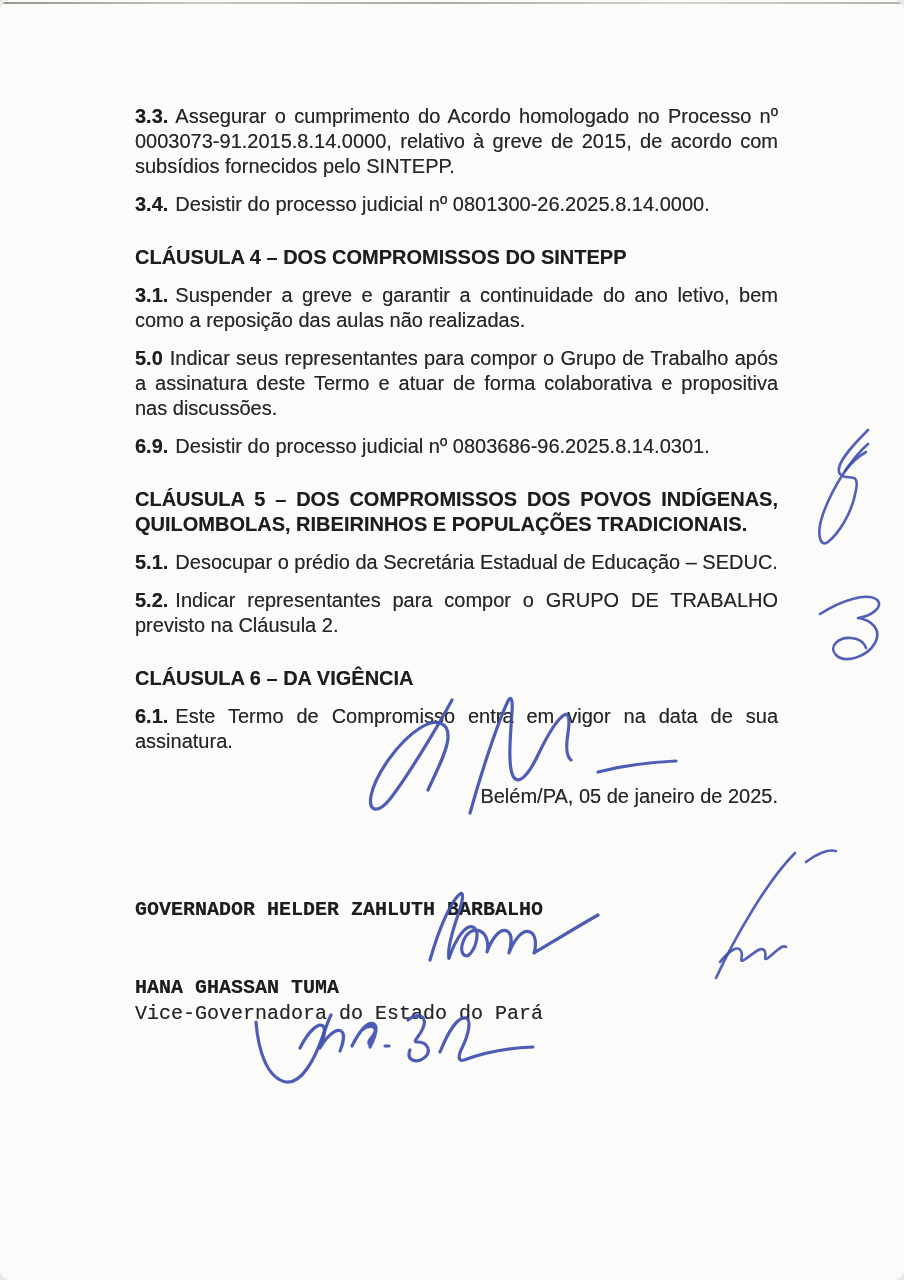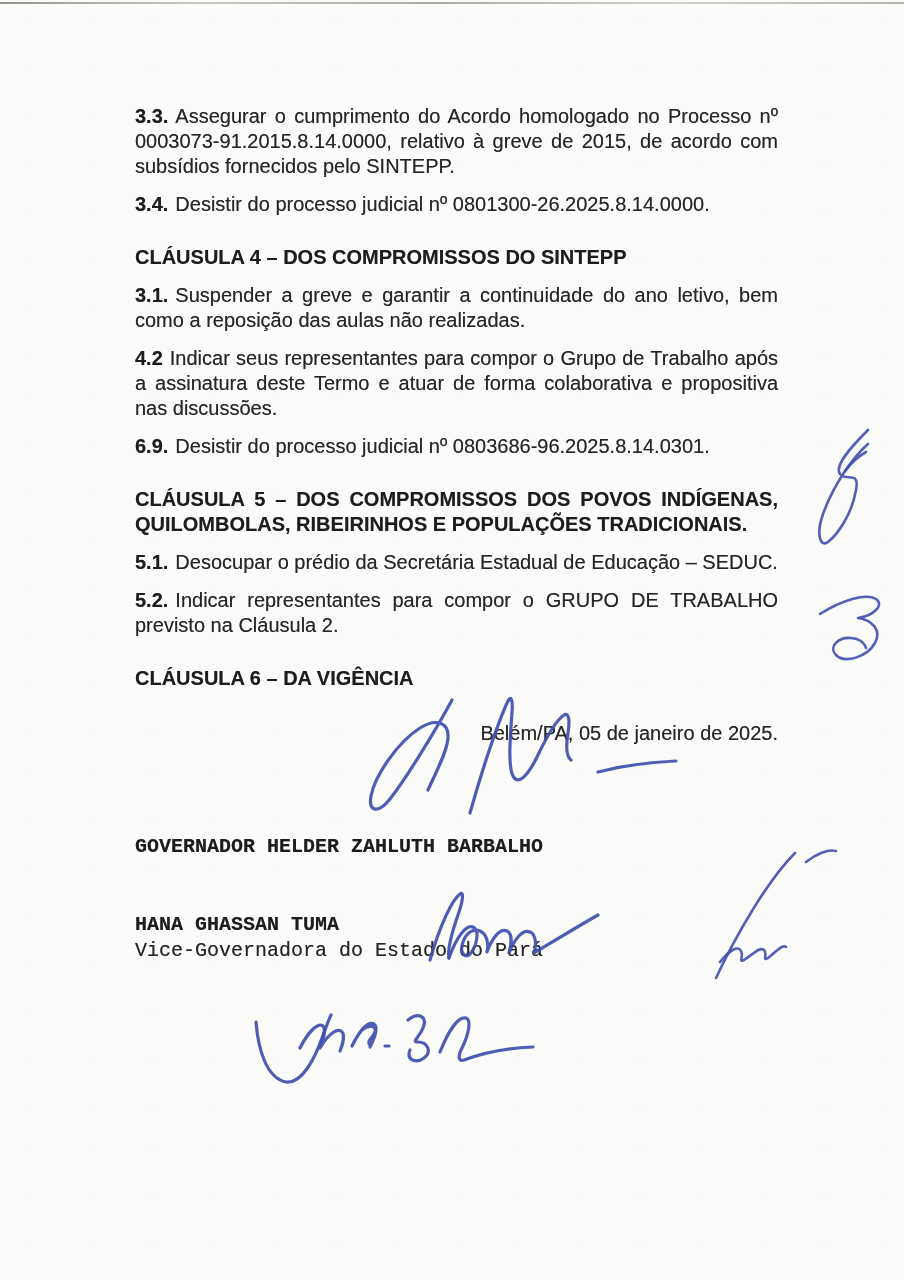--- a/index.html
+++ b/index.html
@@ -6,20 +6,21 @@
   .page{
     position:relative;
     width:904px;height:1280px;
     margin:0 auto;
     background:#fbfbf9;
     background-image:radial-gradient(rgba(120,120,110,0.05) 1px, transparent 1.2px);
     background-size:61px 47px;
     overflow:hidden;
     font-family:"Liberation Sans", sans-serif;
     color:#262626;
+    border-radius:11px;
   }
   .scan-edge{
     position:absolute;top:2px;left:0;width:904px;height:2px;
     background:linear-gradient(90deg,#72726b,#b7b7b0 22%,#8e8e86 48%,#c6c6bf 75%,#9a9a92);
     opacity:.75;
   }
   .content{
     position:absolute;left:135px;top:104px;width:643px;
   }
   .para, .clause{
@@ -64,32 +65,33 @@
   <div class="content">
 
     <p class="para"><span class="num">3.3.</span><span>Assegurar o cumprimento do Acordo homologado no Processo nº 0003073-91.2015.8.14.0000, relativo à greve de 2015, de acordo com subsídios fornecidos pelo SINTEPP.</span></p>
 
     <p class="para"><span class="num">3.4.</span><span>Desistir do processo judicial nº 0801300-26.2025.8.14.0000.</span></p>
 
     <h2 class="clause">CLÁUSULA 4 – DOS COMPROMISSOS DO SINTEPP</h2>
 
     <p class="para"><span class="num">3.1.</span><span>Suspender a greve e garantir a continuidade do ano letivo, bem como a reposição das aulas não realizadas.</span></p>
 
-    <p class="para"><span class="num">4.2</span><span>Indicar seus representantes para compor o Grupo de Trabalho após a assinatura deste Termo e atuar de forma colaborativa e propositiva nas discussões.</span></p>
+    <p class="para"><span class="num">5.0</span><span>Indicar seus representantes para compor o Grupo de Trabalho após a assinatura deste Termo e atuar de forma colaborativa e propositiva nas discussões.</span></p>
 
     <p class="para"><span class="num">6.9.</span><span>Desistir do processo judicial nº 0803686-96.2025.8.14.0301.</span></p>
 
     <h2 class="clause">CLÁUSULA 5 – DOS COMPROMISSOS DOS POVOS INDÍGENAS, QUILOMBOLAS, RIBEIRINHOS E POPULAÇÕES TRADICIONAIS.</h2>
 
     <p class="para"><span class="num">5.1.</span><span>Desocupar o prédio da Secretária Estadual de Educação – SEDUC.</span></p>
 
     <p class="para"><span class="num">5.2.</span><span>Indicar representantes para compor o GRUPO DE TRABALHO previsto na Cláusula 2.</span></p>
 
     <h2 class="clause">CLÁUSULA 6 – DA VIGÊNCIA</h2>
 
+    <p class="para"><span class="num">6.1.</span><span>Este Termo de Compromisso entra em vigor na data de sua assinatura.</span></p>
 
     <p class="dateline">Belém/PA, 05 de janeiro de 2025.</p>
 
     <div class="sig-block sig-gov">
       <div class="sig-name">GOVERNADOR HELDER ZAHLUTH BARBALHO</div>
     </div>
 
     <div class="sig-block sig-hana">
       <div class="sig-name">HANA GHASSAN TUMA</div>
       <div class="sig-title">Vice-Governadora do Estado do Pará</div>

